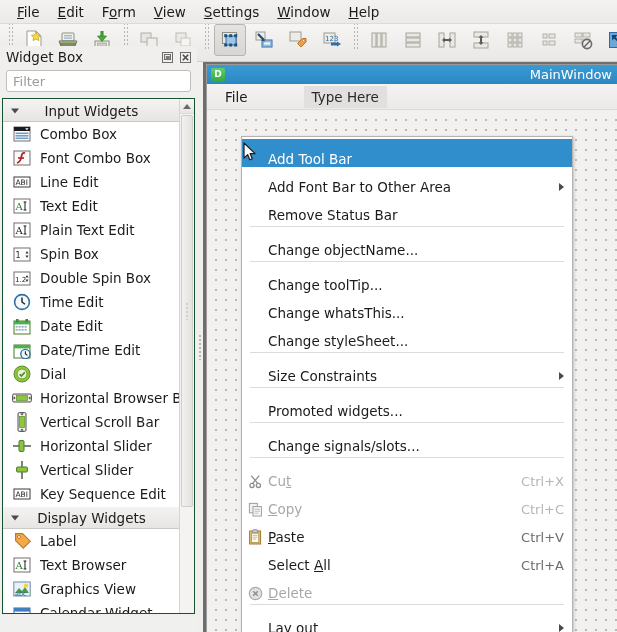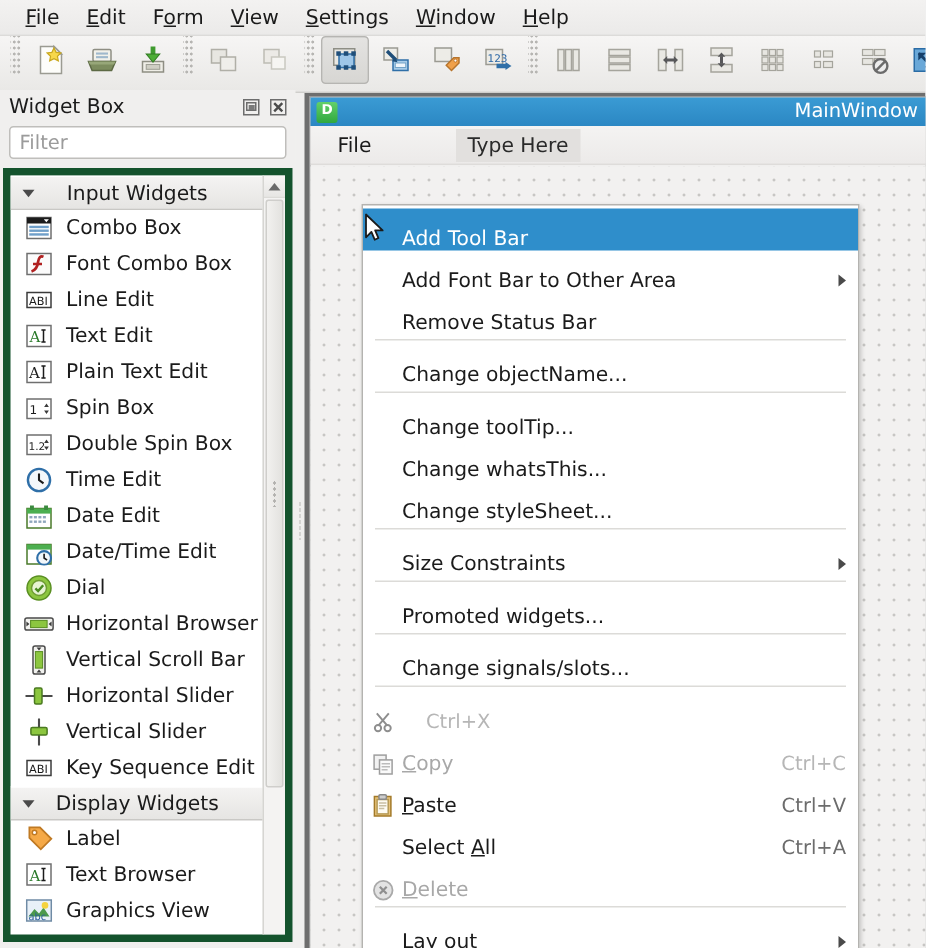--- a/index.html
+++ b/index.html
@@ -47,21 +47,21 @@
     border: 1px solid transparent; border-radius: 3px; flex: 0 0 auto;
   }
   .tbtn.on {
     background: linear-gradient(#e4e3e1, #d7d6d3);
     border-color: #b6b5b2;
   }
   .tbtn svg { display:block; }
 
   
   .dock {
-    position: absolute; left: 0; top: 60px; width: 197px; height: 570px;
+    position: absolute; left: 0; top: 46px; width: 197px; height: 570px;
     background: #f0efee; box-sizing: border-box;
   }
   .dock-title {
     height: 22px; display:flex; align-items:center;
     padding: 0 4px 0 6px; font-size: 13.5px; color:#1b1b1b;
   }
   .dock-title .t { flex: 1 1 auto; }
   .dockbtn {
     width: 15px; height: 15px; margin-left: 3px;
     display:flex; align-items:center; justify-content:center;
@@ -70,21 +70,21 @@
   .filter {
     width: 100%; height: 22px; box-sizing: border-box;
     border: 1px solid #bfbebb; border-radius: 3px; background: #ffffff;
     padding: 0 6px; font-size: 13px; color:#1b1b1b;
     font-family: "DejaVu Sans", "Liberation Sans", sans-serif;
   }
   .filter::placeholder { color: #9b9b9b; }
 
   .wb-area {
     position: absolute; left: 2px; top: 52px; right: 2px; bottom: 2px;
-    background: #ffffff; border: 5px solid #14532d; overflow: hidden;
+    background: #ffffff; border: 1px solid #14532d; overflow: hidden;
   }
   .wb-list { position:absolute; left:0; top:0; right:14px; bottom:0; overflow:hidden; }
   .cat {
     height: 21px; display:flex; align-items:center;
     background: linear-gradient(#f4f3f2, #e6e5e3);
     border-top: 1px solid #ffffff; border-bottom: 1px solid #c9c8c5;
     font-size: 13.5px; color:#1b1b1b; position: relative;
   }
   .cat .arrow {
     position:absolute; left: 8px; top: 50%; transform: translateY(-50%);
@@ -714,20 +714,21 @@
       </div>
       <div class="ctxsep"></div>
       <div class="ctxrow dis">
         <span class="micon">
           <svg width="15" height="15" viewBox="0 0 15 15">
             <circle cx="4" cy="11.4" r="2.1" fill="none" stroke="#8e8e8e" stroke-width="1.3"></circle>
             <circle cx="10.4" cy="11.4" r="2.1" fill="none" stroke="#8e8e8e" stroke-width="1.3"></circle>
             <path d="M3.2 1.6l7 8.2M11.2 1.6l-7 8.2" stroke="#8e8e8e" stroke-width="1.3"></path>
           </svg>
         </span>
+        <span class="mlabel">Cu<u>t</u></span>
         <span class="mshort">Ctrl+X</span>
       </div>
       <div class="ctxrow dis">
         <span class="micon">
           <svg width="15" height="15" viewBox="0 0 15 15">
             <rect x="1.4" y="1.4" width="8" height="9.4" fill="#f2f2f2" stroke="#9e9e9e"></rect>
             <rect x="5" y="4.6" width="8.4" height="9.4" fill="#fafafa" stroke="#9e9e9e"></rect>
             <g stroke="#bcbcbc">
               <path d="M6.4 7.2h5.6M6.4 9.2h5.6M6.4 11.2h4"></path>
             </g>

